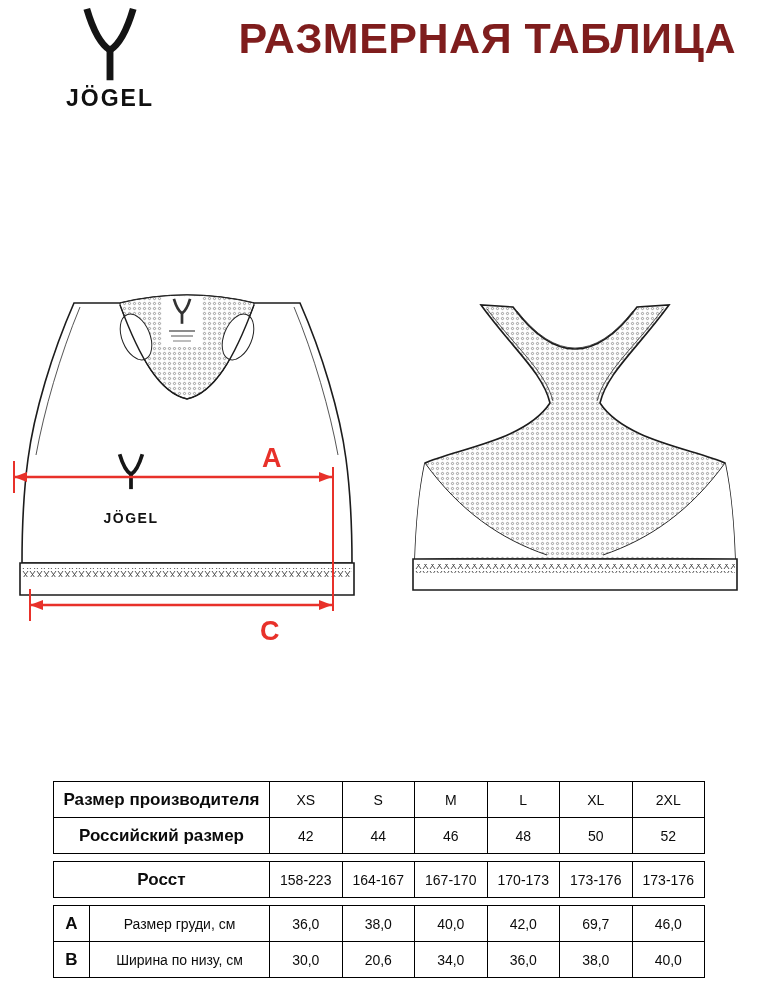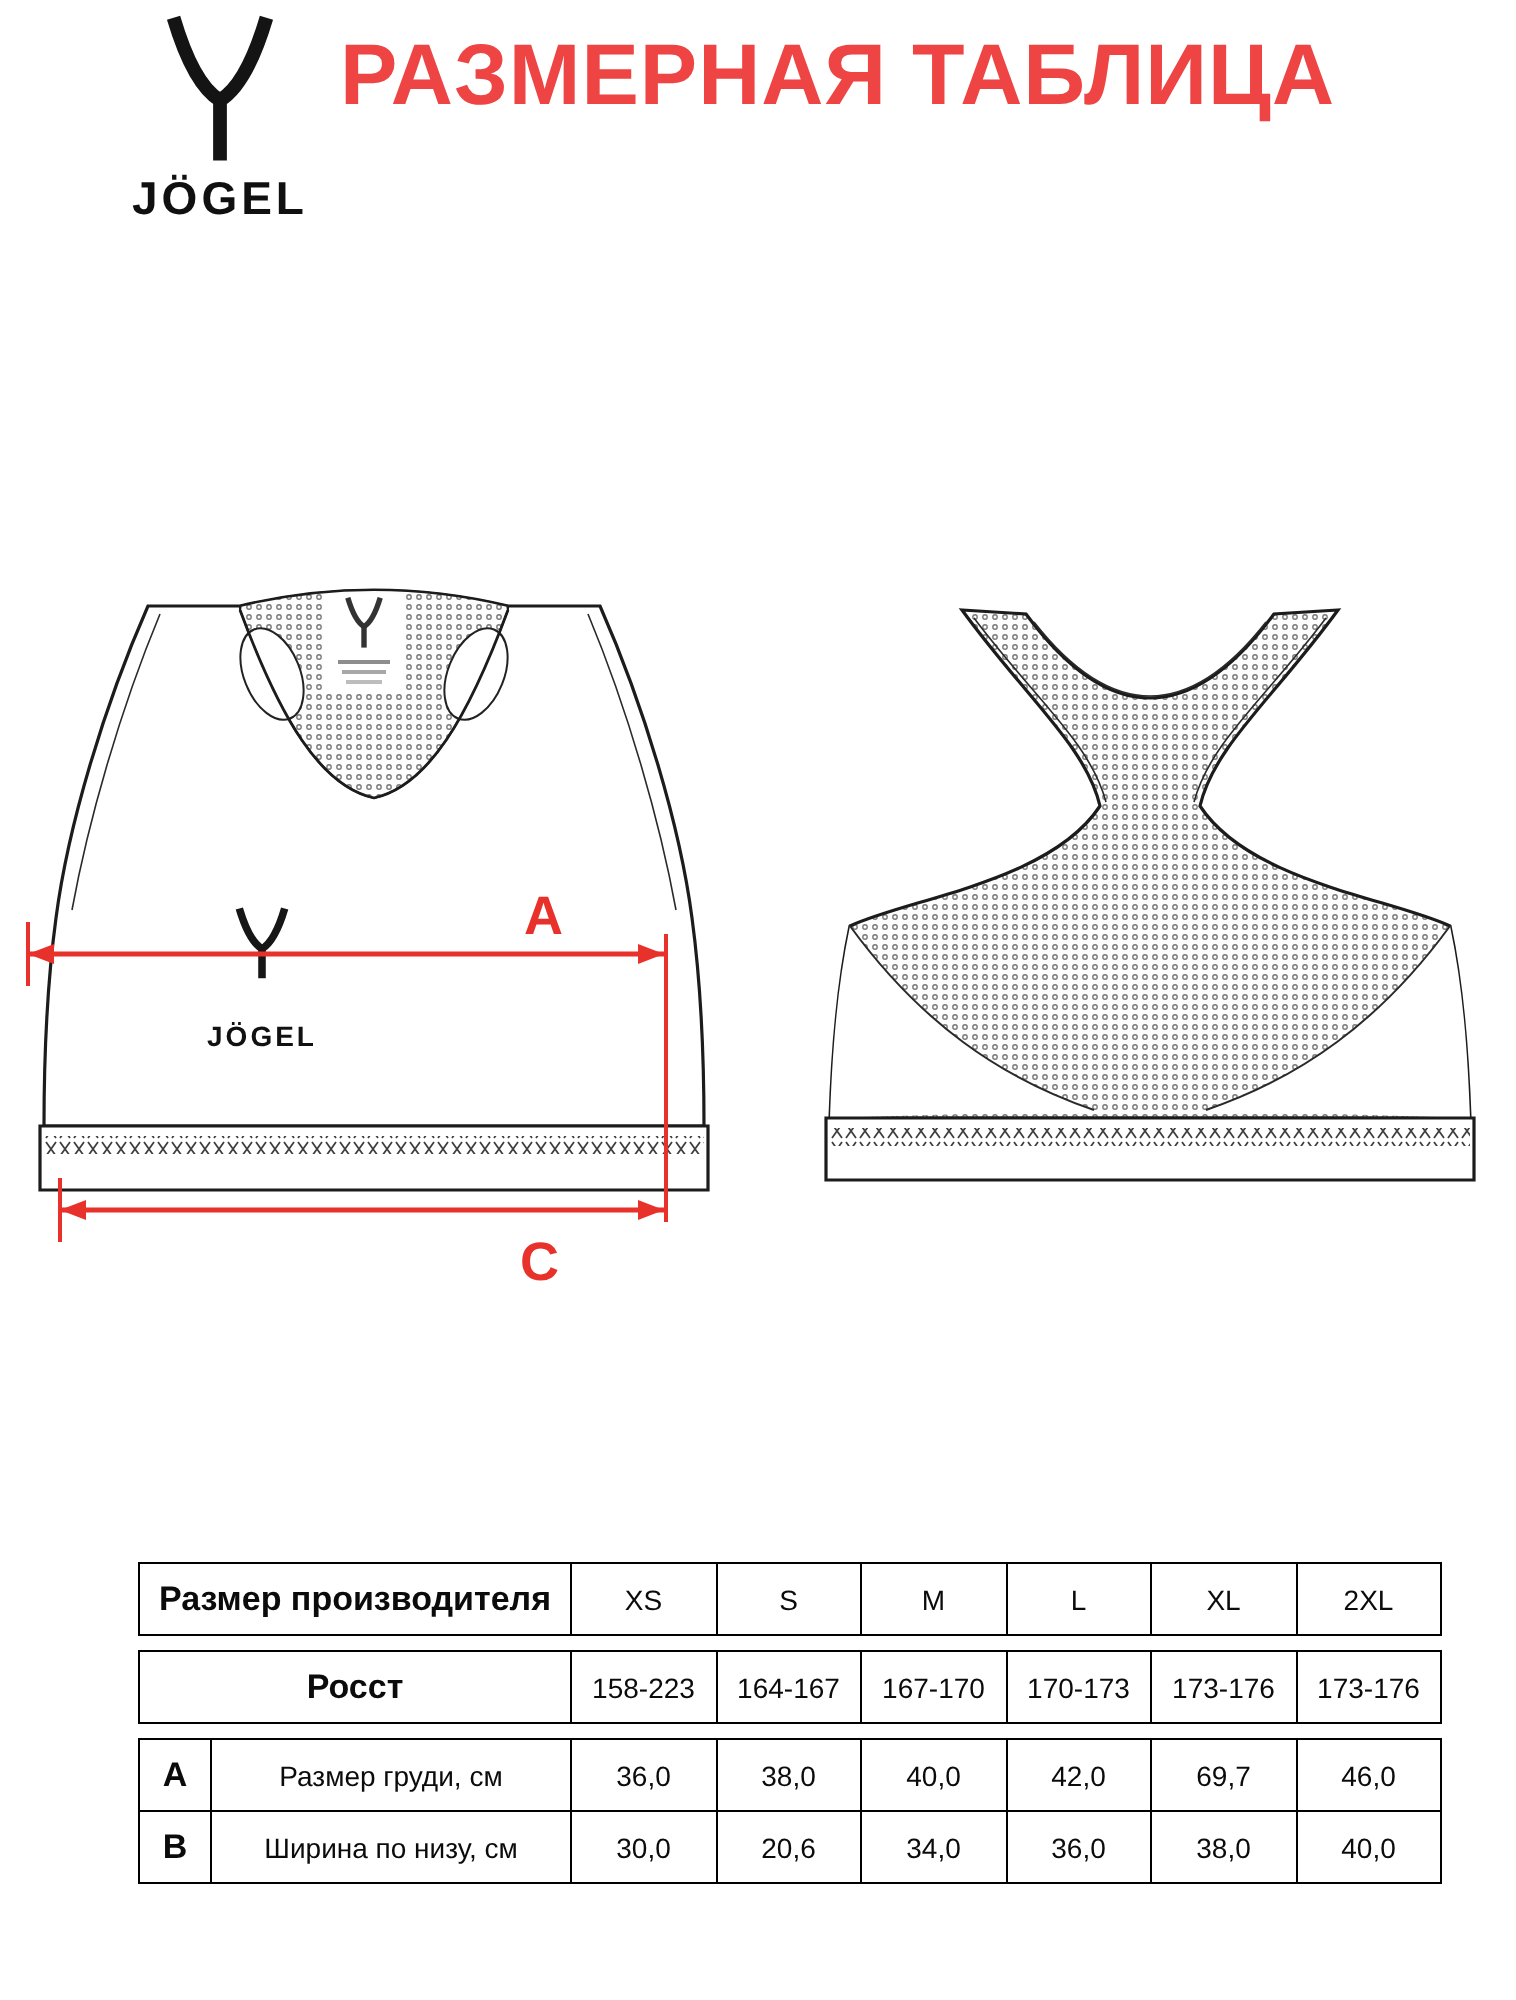--- a/index.html
+++ b/index.html
@@ -3,27 +3,27 @@
 <meta charset="utf-8">
 <style>
   *{margin:0;padding:0;box-sizing:border-box}
   html,body{background:#ffffff}
   body{width:758px;height:1000px;position:relative;overflow:hidden;
        font-family:"Liberation Sans",sans-serif;color:#0d0d0d}
 
   .logo{position:absolute;left:50px;top:6px;width:120px;text-align:center}
   .logo .wordmark{font-weight:bold;font-size:23px;letter-spacing:2px;margin-top:-3px;color:#101010}
 
-  .title{position:absolute;left:170px;top:14px;width:566px;text-align:left;
-         font-size:43px;font-weight:bold;letter-spacing:0.5px;color:#ef4444;white-space:nowrap}
+  .title{position:absolute;left:170px;top:14px;width:566px;text-align:right;
+         font-size:43px;font-weight:bold;letter-spacing:0.5px;color:#7f1d1d;white-space:nowrap}
 
   .diagram{position:absolute;left:10px;top:283px;width:738px;height:374px}
 
   .sizes{position:absolute;left:53px;top:781px;width:652px}
-  table.grp{border-collapse:collapse;table-layout:fixed;width:652px;margin:0 0 7px 16px}
+  table.grp{border-collapse:collapse;table-layout:fixed;width:652px;margin:0 0 7px 0}
   .grp td{border:1px solid #000;height:36px;text-align:center;vertical-align:middle;
           font-size:14px;padding:0 2px;color:#0b0b0b}
   .grp td.b{font-weight:bold;font-size:17px}
 </style>
 </head>
 <body>
 
 <div class="logo">
   <svg width="86" height="78" viewBox="0 0 100 90">
     <g stroke="#141414" fill="none" stroke-width="8">
@@ -141,20 +141,29 @@
     <tbody>
       <tr>
         <td class="b">Размер производителя</td>
         <td>XS</td>
         <td>S</td>
         <td>M</td>
         <td>L</td>
         <td>XL</td>
         <td>2XL</td>
       </tr>
+      <tr>
+        <td class="b">Российский размер</td>
+        <td>42</td>
+        <td>44</td>
+        <td>46</td>
+        <td>48</td>
+        <td>50</td>
+        <td>52</td>
+      </tr>
     </tbody>
   </table>
 
   <table class="grp">
     <colgroup>
         <col style="width:216px">
         <col>
         <col>
         <col>
         <col>

